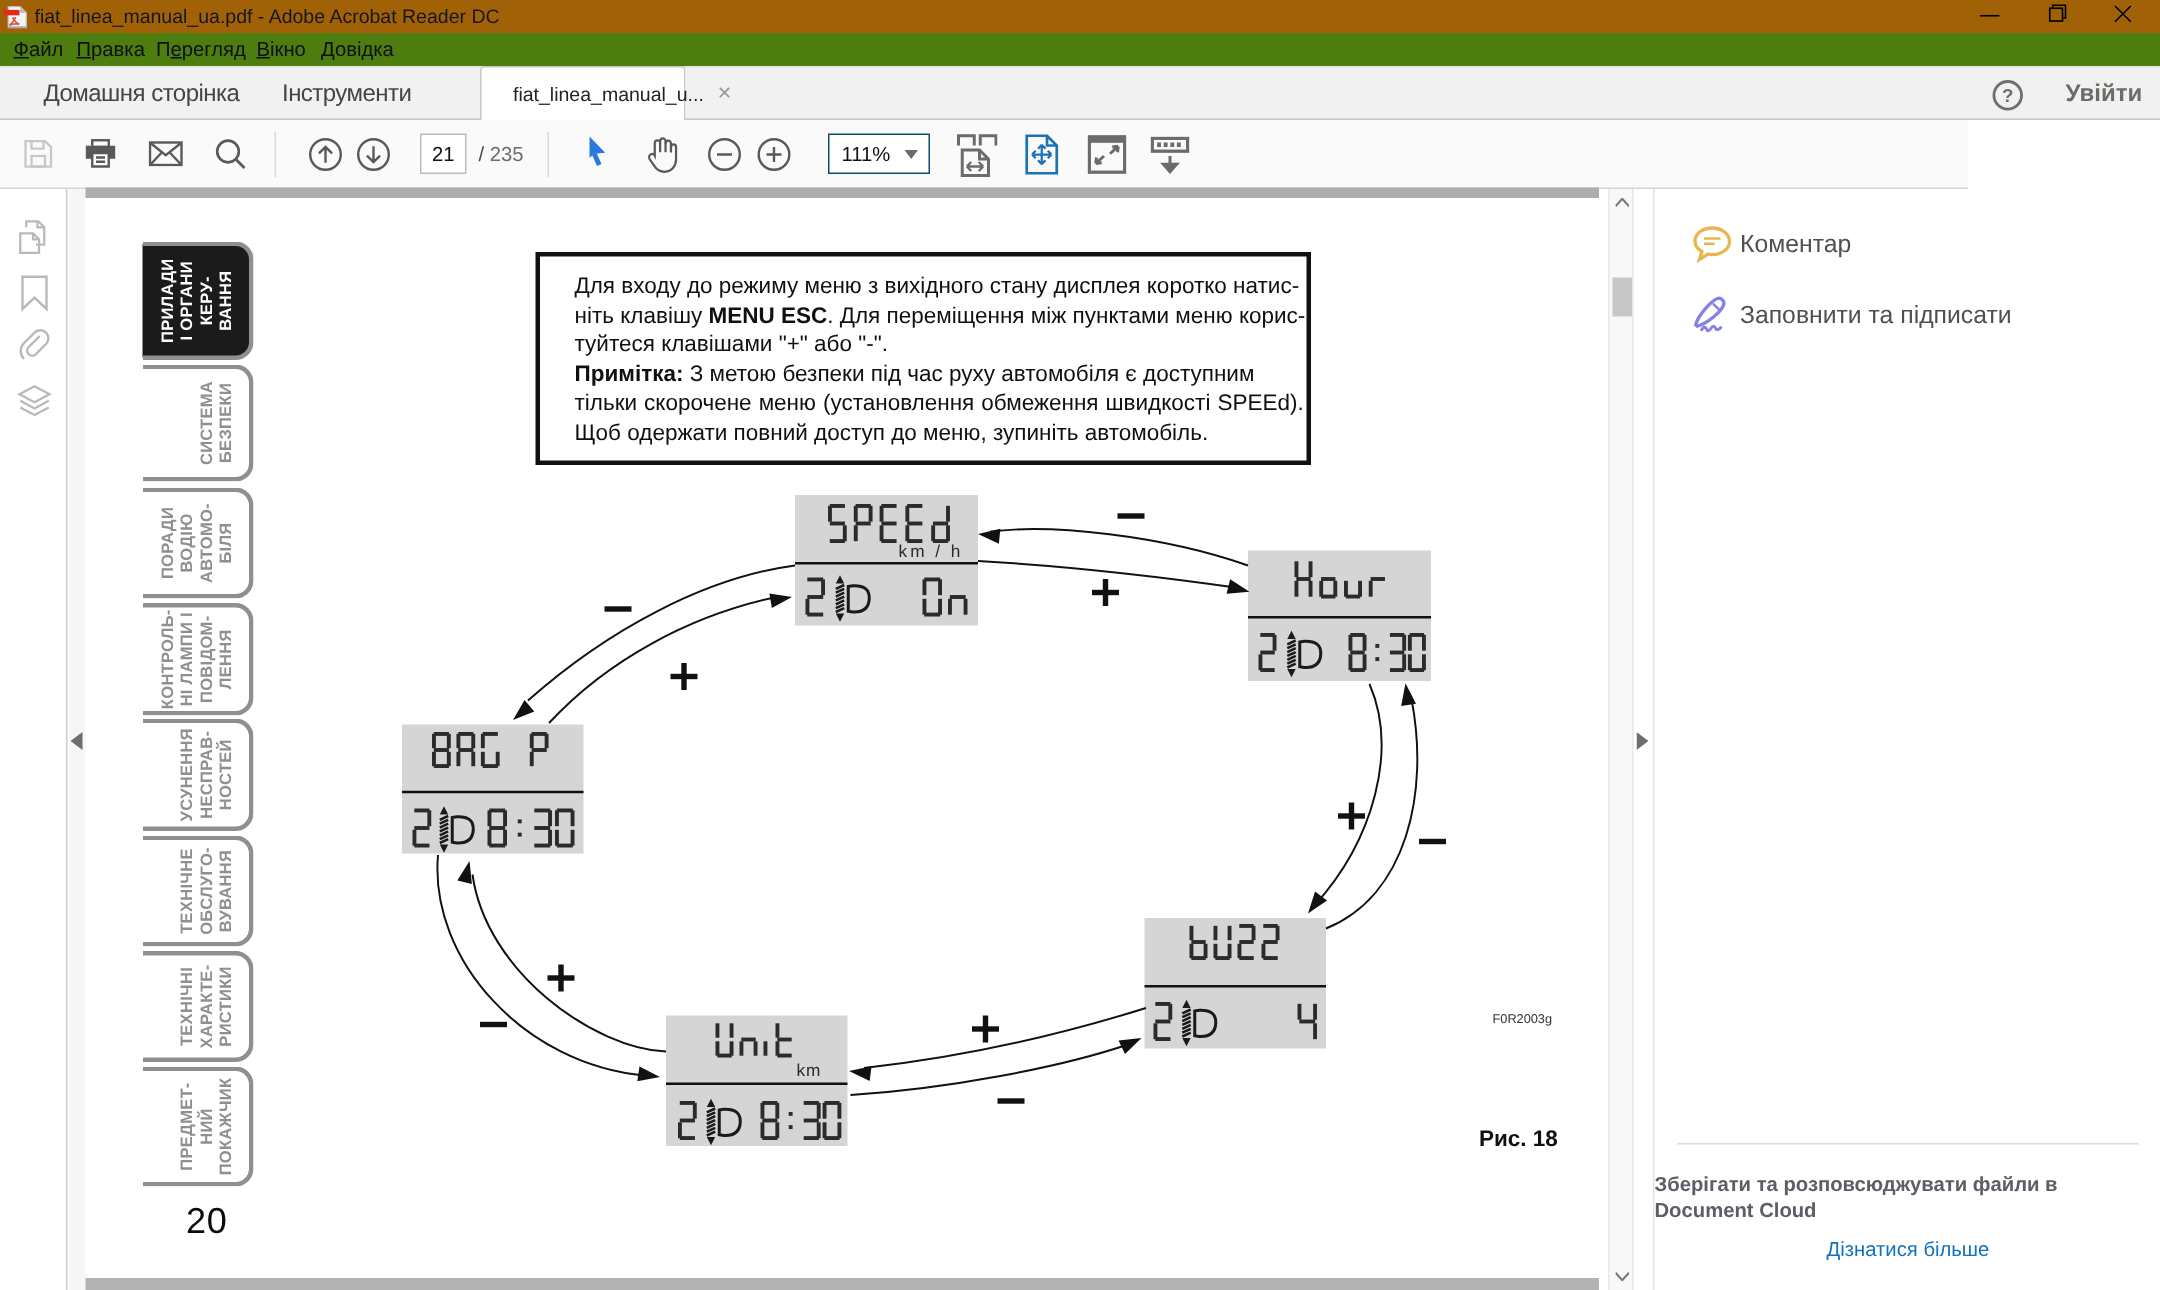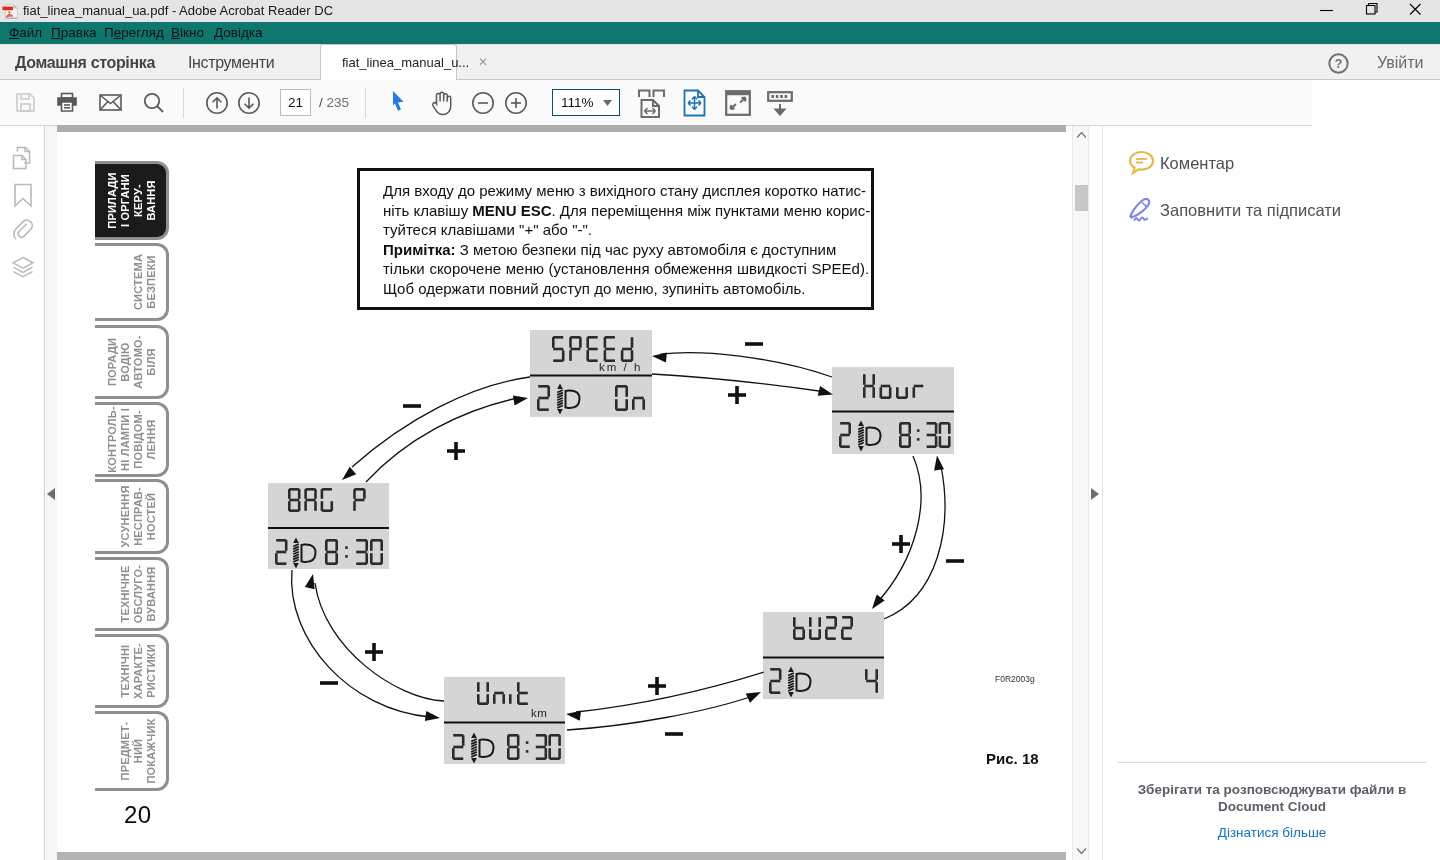--- a/index.html
+++ b/index.html
@@ -2,59 +2,59 @@
 <html><head><meta charset="utf-8">
 <style>
   html,body{margin:0;padding:0;background:#fff;width:1440px;height:860px;overflow:hidden}
   *{box-sizing:border-box;font-family:"Liberation Sans",sans-serif}
   .abs{position:absolute}
   #app{position:relative;width:1440px;height:860px;background:#fff}
 </style></head>
 <body>
 <div id="app">
 
-<div class="abs" style="left:0;top:0;width:1440px;height:22px;background:#e5e5e5">
+<div class="abs" style="left:0;top:0;width:1440px;height:22px;background:#a16207">
   <svg class="abs" style="left:2px;top:3px" width="17" height="17" viewBox="0 0 17 17">
     <path d="M3.5 1.5 h8 l4 4 v10 h-12 z" fill="#f3f3f3" stroke="#c9c9c9" stroke-width="0.8"></path>
     <path d="M11.5 1.5 l4 4 h-4 z" fill="#b9b9b9"></path>
     <rect x="0.5" y="3.6" width="10.5" height="3.6" fill="#e8271b"></rect>
     <path d="M6.3 8.6 c1.3 2.4 2.6 3.8 4.6 4.6 M10.9 13.2 c-2.3-.6-4.6-.3-6.6.7 c2.2-1.8 3.4-3.4 4-5.6" fill="none" stroke="#d8594f" stroke-width="1.1"></path>
     <rect x="3.5" y="14.6" width="12" height="0.9" fill="#9d9d9d"></rect>
   </svg>
   <div class="abs" style="left:23px;top:3px;font-size:13px;color:#16161d">fiat_linea_manual_ua.pdf - Adobe Acrobat Reader DC</div>
   <svg class="abs" style="left:1316px;top:0" width="124" height="20" viewBox="0 0 124 20">
     <g stroke="#000" stroke-width="1.1" fill="none">
       <line x1="4" y1="10.5" x2="17" y2="10.5"></line>
       <rect x="50.5" y="5.5" width="8.5" height="8.5"></rect>
       <path d="M52.5 5.5 v-2 h8.5 v8.5 h-2"></path>
       <path d="M94 4 l10.5 10.5 M104.5 4 L94 14.5"></path>
     </g>
   </svg>
 </div>
 
-<div class="abs" style="left:0;top:22px;width:1440px;height:22px;background:#0f766e;font-size:13.5px;color:#101014">
+<div class="abs" style="left:0;top:22px;width:1440px;height:22px;background:#4d7c0f;font-size:13.5px;color:#101014">
   <span class="abs" style="left:9px;top:3px"><u>Ф</u>айл</span>
   <span class="abs" style="left:51px;top:3px"><u>П</u>равка</span>
   <span class="abs" style="left:104px;top:3px">П<u>е</u>регляд</span>
   <span class="abs" style="left:171px;top:3px"><u>В</u>ікно</span>
   <span class="abs" style="left:214px;top:3px"><u>Д</u>овідка</span>
 </div>
 
 <div class="abs" style="left:0;top:44px;width:1440px;height:36px;background:#f1f1f2;border-top:1px solid #e3e3e3;border-bottom:1px solid #c6c6c6">
-  <div class="abs" style="left:15px;top:9px;font-size:16px;font-weight:bold;color:#454549;letter-spacing:-0.35px">Домашня сторінка</div>
+  <div class="abs" style="left:29px;top:9px;font-size:16px;font-weight:normal;color:#454549;letter-spacing:-0.35px">Домашня сторінка</div>
   <div class="abs" style="left:188px;top:9px;font-size:16px;font-weight:normal;color:#454549;letter-spacing:-0.35px">Інструменти</div>
   <div class="abs" style="left:320px;top:-1px;width:137px;height:37px;background:#fff;border:1px solid #c6c6c6;border-bottom:none;border-radius:3px 3px 0 0">
     <div class="abs" style="left:21px;top:10px;font-size:13px;color:#232323">fiat_linea_manual_u...</div>
     <div class="abs" style="left:157px;top:10px;font-size:12px;color:#9a9a9a">✕</div>
   </div>
   <svg class="abs" style="left:1328px;top:8px" width="21" height="21" viewBox="0 0 21 21">
     <circle cx="10.5" cy="10.5" r="9.2" fill="none" stroke="#6f6f6f" stroke-width="1.9"></circle>
     <text x="10.5" y="15" font-size="12.5" font-weight="bold" fill="#6f6f6f" text-anchor="middle">?</text>
   </svg>
-  <div class="abs" style="left:1377px;top:9px;font-size:16px;font-weight:normal;color:#6e6a66">Увійти</div>
+  <div class="abs" style="left:1377px;top:9px;font-size:16px;font-weight:bold;color:#6e6a66">Увійти</div>
 </div>
 
 <div class="abs" style="left:0;top:80px;width:1312px;height:46px;background:#fafafa;border-bottom:1px solid #d4d4d4">
 
   <svg class="abs" style="left:15px;top:12px" width="21" height="21" viewBox="0 0 21 21" fill="none" stroke="#c7c7c7" stroke-width="1.5">
     <path d="M2 2 h13 l4 4 v13 h-17 z"></path>
         <path d="M6 2 v5 h8 v-5"></path>
         <rect x="6" y="12" width="9" height="7"></rect>
   </svg>
 
@@ -638,16 +638,16 @@
   </svg>
   <div class="abs" style="left:57px;top:28px;font-size:16.5px;color:#4f4f4f">Коментар</div>
 
   <svg class="abs" style="left:25px;top:70px" width="27" height="26" viewBox="0 0 27 26">
     <path d="M2.5 20.5 C4 14 13 4.5 17 3 c2.2-.8 4.8 1.6 4.2 3.8 C20 11.5 10.5 19.5 3.5 21.5z" fill="none" stroke="#8481e8" stroke-width="2.2"></path>
     <path d="M14 6.5 l4.5 4.2" stroke="#8481e8" stroke-width="1.6"></path>
     <path d="M6 24.5 c1.6-2.8 2.8-3 3.6-1.2 c.7 1.6 1.7 1.7 3-.3 c1.3-2 2.3-1.8 3.1-.2 c.8 1.5 2 1.4 4-1" fill="none" stroke="#8481e8" stroke-width="2"></path>
   </svg>
   <div class="abs" style="left:57px;top:75px;font-size:16.5px;color:#4f4f4f">Заповнити та підписати</div>
   <div class="abs" style="left:15px;top:636px;width:308px;height:1px;background:#dcdcdc"></div>
-  <div class="abs" style="left:0;top:656px;width:338px;text-align:center;font-size:13.5px;font-weight:bold;color:#5b5e66;line-height:16.5px">Зберігати та розповсюджувати файли в<br>Document Cloud</div>
+  <div class="abs" style="left:0;top:656px;width:338px;text-align:left;font-size:13.5px;font-weight:bold;color:#5b5e66;line-height:16.5px">Зберігати та розповсюджувати файли в<br>Document Cloud</div>
   <div class="abs" style="left:0;top:699px;width:338px;text-align:center;font-size:13.5px;color:#1272bd">Дізнатися більше</div>
 </div>
 
 </div>
 </body></html>

